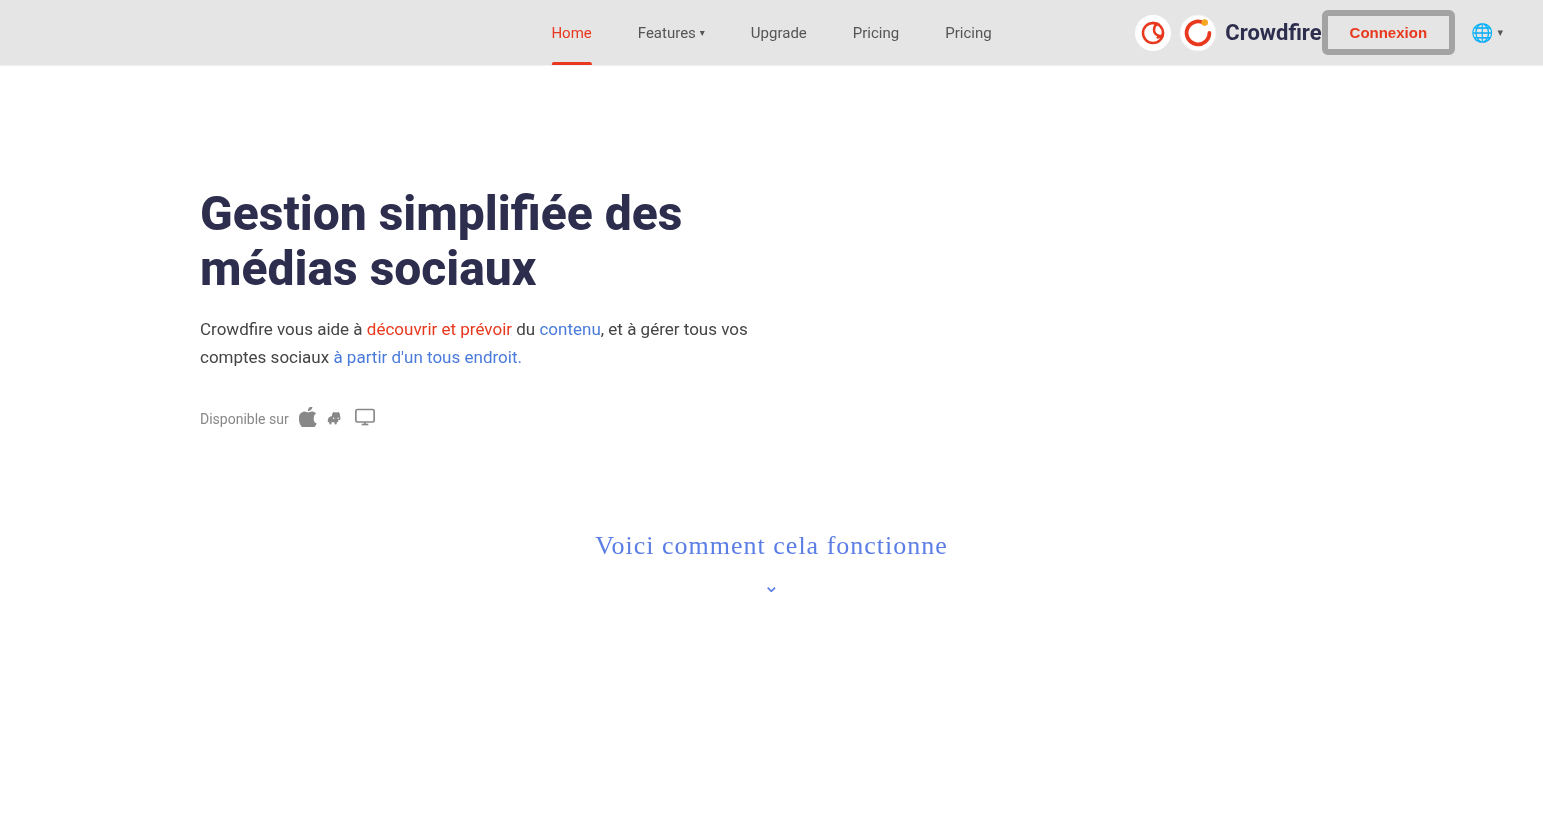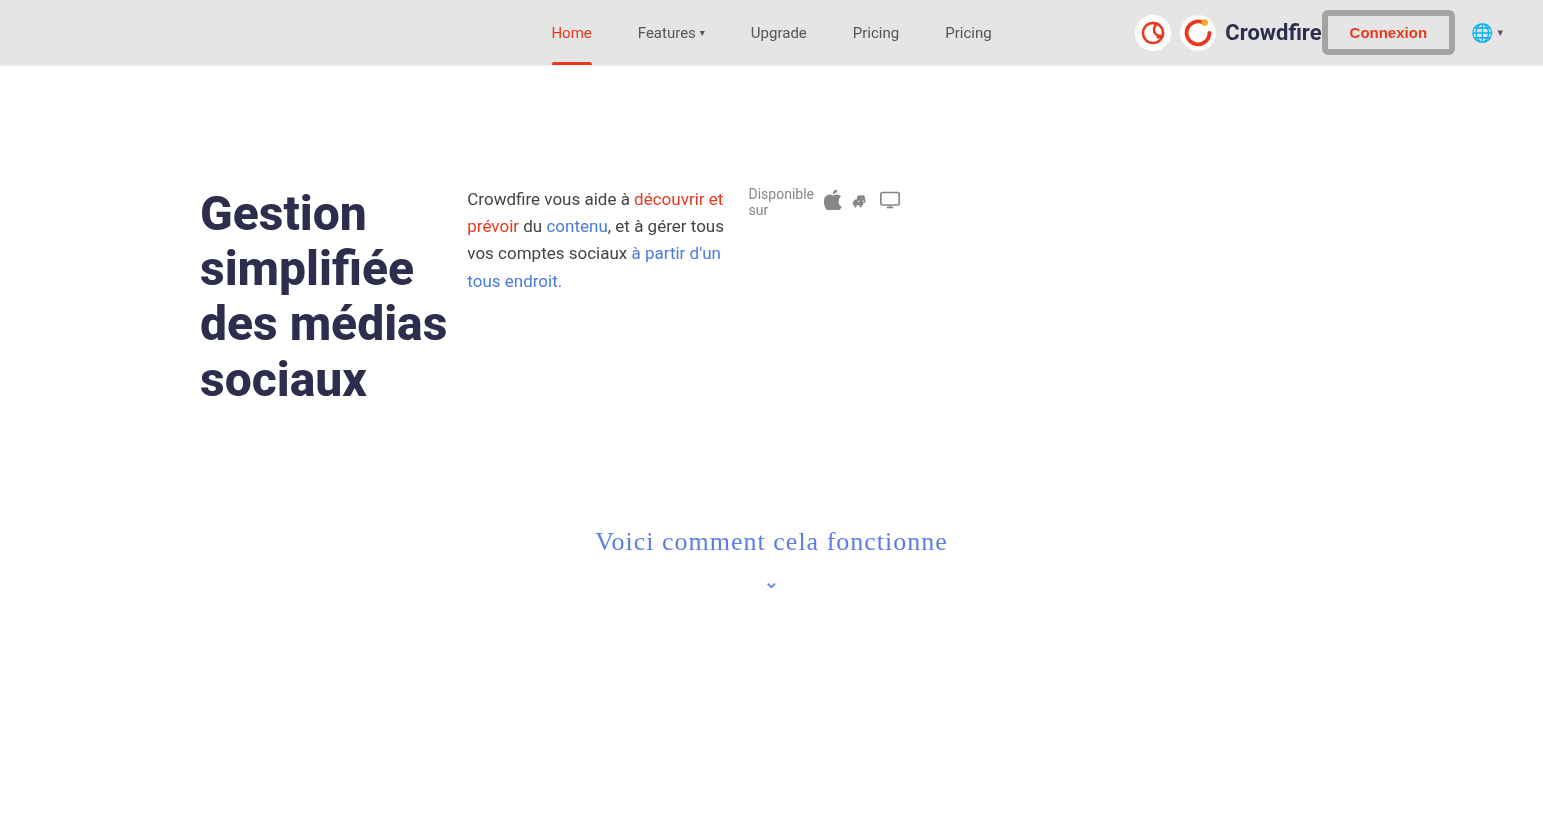--- a/index.html
+++ b/index.html
@@ -105,21 +105,21 @@
       gap: 4px;
       cursor: pointer;
       color: #555;
       font-size: 15px;
     }
 
     
     .hero {
       padding: 120px 0 60px 0;
       display: flex;
-      flex-direction: row;
+      flex-direction: column;
       align-items: flex-start;
       max-width: 700px;
       margin: 0 auto 0 200px;
       justify-content: space-between;
     }
 
     .hero-title {
       font-size: 48px;
       font-weight: 800;
       color: #2d2d4e;

